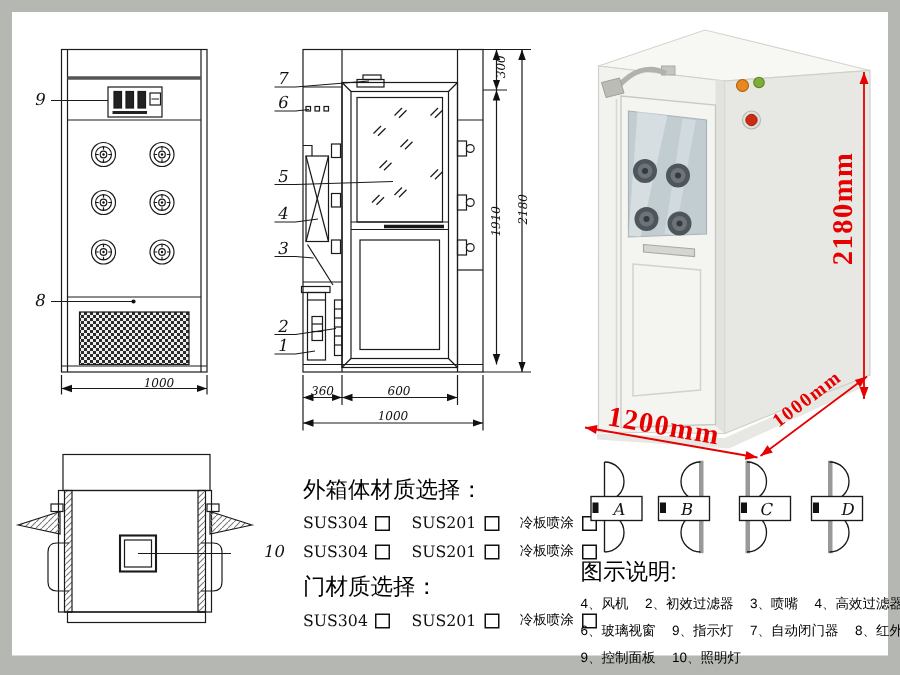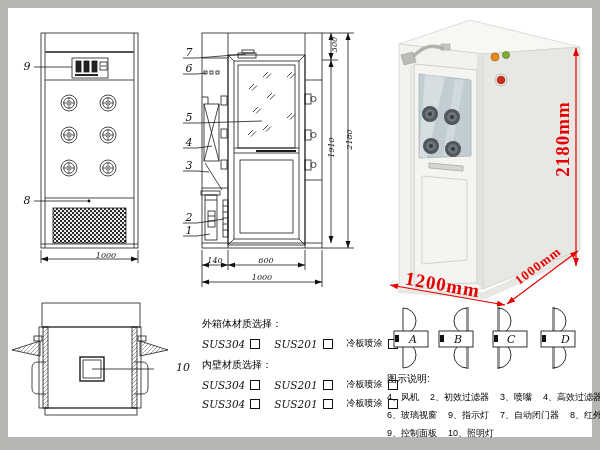--- a/index.html
+++ b/index.html
@@ -4,22 +4,22 @@
 <style>
   html,body{margin:0;padding:0}
   body{width:600px;height:450px;font-family:"Liberation Sans",sans-serif}
   .stage{position:relative;width:600px;height:450px;background:#b4b7b2;overflow:hidden}
   .paper{position:absolute;left:8px;top:8px;width:584px;height:429px;background:#ffffff}
   .abs{position:absolute}
   .dim{font-family:"DejaVu Serif",serif;font-style:italic;font-size:8px;color:#111;text-align:center;white-space:nowrap}
   .callout{font-family:"DejaVu Serif",serif;font-style:italic;font-size:11px;color:#111;text-align:center;white-space:nowrap}
   .red{color:#e60000;font-family:"Liberation Serif",serif;font-weight:bold;text-align:center;letter-spacing:1px;white-space:nowrap}
   .cn{font-size:9px;color:#000;white-space:nowrap}
-  .cnb{font-size:10px;color:#000;white-space:nowrap}
-  .sus{font-family:"DejaVu Serif",serif;font-style:italic;font-size:10.5px;color:#111;white-space:nowrap}
+  .cnb{font-size:15px;color:#000;white-space:nowrap}
+  .sus{font-family:"DejaVu Serif",serif;font-size:10.5px;color:#111;white-space:nowrap}
   .chk{display:inline-block;width:8px;height:8px;border:1.5px solid #111;margin:0 14px 0 5px;vertical-align:-1px}
   .mrow{display:flex;align-items:center}
   .lgrow{display:flex}
   .lgi{margin-right:11px;white-space:nowrap}
   .dl{font-family:"DejaVu Serif",serif;font-style:italic;font-size:11px;fill:#111}
   svg text{user-select:none}
 </style>
 </head>
 <body>
 
@@ -271,49 +271,49 @@
   <span class="abs callout" style="left:182px;top:62px;width:14px">6</span>
   <span class="abs callout" style="left:182px;top:111px;width:14px">5</span>
   <span class="abs callout" style="left:182px;top:136px;width:14px">4</span>
   <span class="abs callout" style="left:182px;top:159px;width:14px">3</span>
   <span class="abs callout" style="left:182px;top:211px;width:14px">2</span>
   <span class="abs callout" style="left:182px;top:224px;width:14px">1</span>
 
   <span class="abs dim" style="left:324px;top:40px;width:20px;transform:rotate(-90deg)">300</span>
   <span class="abs dim" style="left:311px;top:143px;width:40px;transform:rotate(-90deg)">1910</span>
   <span class="abs dim" style="left:329px;top:135px;width:40px;transform:rotate(-90deg)">2180</span>
-  <span class="abs dim" style="left:202px;top:256px;width:26px">140</span>
+  <span class="abs dim" style="left:202px;top:256px;width:26px">360</span>
   <span class="abs dim" style="left:240px;top:256px;width:52px">600</span>
   <span class="abs dim" style="left:230px;top:273px;width:64px">1000</span>
 
   <span class="abs callout" style="left:172px;top:361px;width:22px">10</span>
 
   <span class="abs red" style="left:513px;top:128px;width:100px;font-size:19px;transform:rotate(-90deg)">2180mm</span>
   <span class="abs red" style="left:390px;top:274px;width:105px;font-size:19px;transform:rotate(10deg)">1200mm</span>
   <span class="abs red" style="left:502px;top:258px;width:72px;font-size:13px;transform:rotate(-37deg)">1000mm</span>
 
   <div class="abs" style="left:202px;top:317px">
     <div class="cnb">外箱体材质选择：</div>
     <div class="mrow" style="margin-top:6px">
       <span class="sus">SUS304</span>
         <span class="chk"></span>
       <span class="sus">SUS201</span>
         <span class="chk"></span>
       <span class="cn">冷板喷涂</span>
         <span class="chk"></span>
     </div>
-    <div class="cnb" style="margin-top:8px">内壁材质选择：</div>
     <div class="mrow" style="margin-top:6px">
       <span class="sus">SUS304</span>
         <span class="chk"></span>
       <span class="sus">SUS201</span>
         <span class="chk"></span>
       <span class="cn">冷板喷涂</span>
         <span class="chk"></span>
     </div>
+    <div class="cnb" style="margin-top:8px">门材质选择：</div>
     <div class="mrow" style="margin-top:6px">
       <span class="sus">SUS304</span>
         <span class="chk"></span>
       <span class="sus">SUS201</span>
         <span class="chk"></span>
       <span class="cn">冷板喷涂</span>
         <span class="chk"></span>
     </div>
   </div>
 

